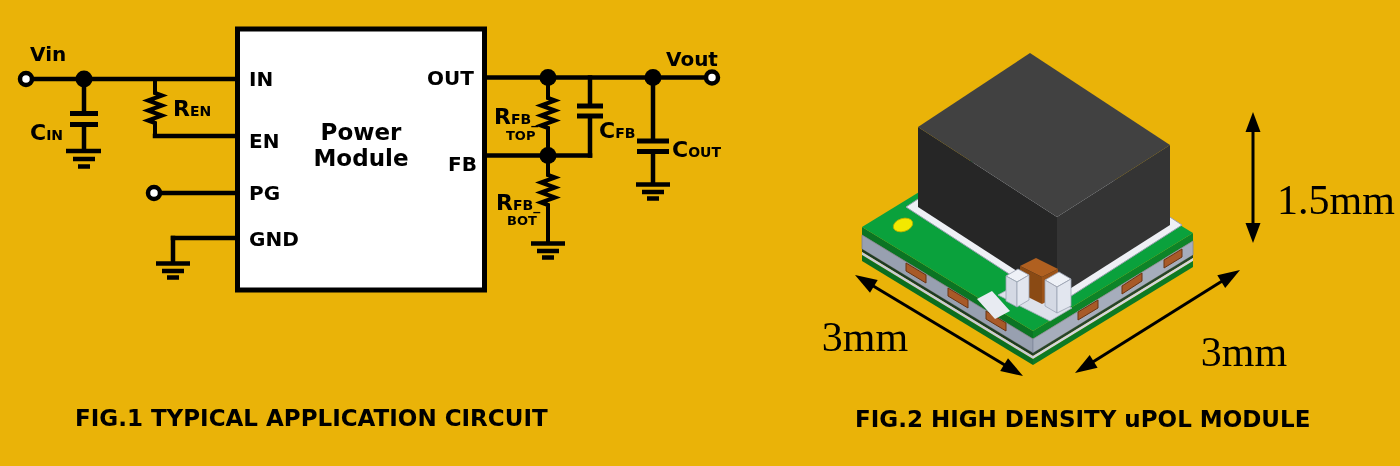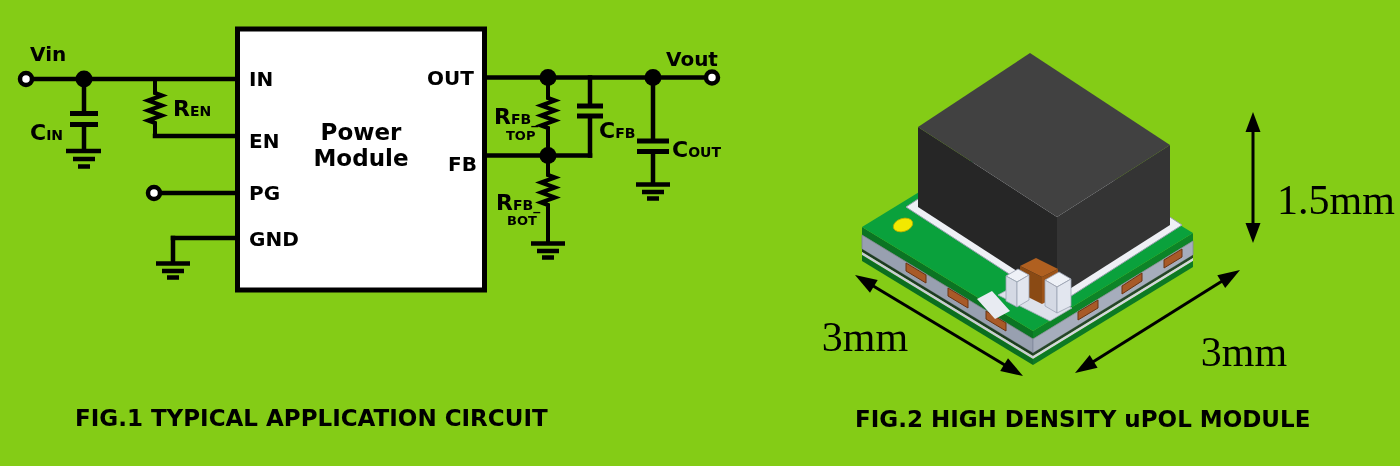--- a/index.html
+++ b/index.html
@@ -1,16 +1,16 @@
 <!DOCTYPE html>
 <html><head>
 <meta charset="utf-8">
 <style>
   html,body{margin:0;padding:0;background:#ffffff;}
-  #canvas{position:relative;width:1400px;height:466px;background:#84cc16;overflow:hidden;
+  #canvas{position:relative;width:1400px;height:466px;background:#eab308;overflow:hidden;
           font-family:"DejaVu Sans","Liberation Sans",sans-serif;}
   svg{position:absolute;top:0;}
   #fig1-svg{left:0;}
   #fig2-svg{left:820px;}
   .wire{stroke:#000;stroke-width:4.5;fill:none;stroke-linecap:square;}
   .zig{stroke:#000;stroke-width:4;fill:none;stroke-linejoin:miter;}
   .plate{stroke:#000;stroke-width:5;}
   .gnd1{stroke:#000;stroke-width:4.5;}
   .term{fill:#fff;stroke:#000;stroke-width:4.5;}
   .dot{fill:#000;}

